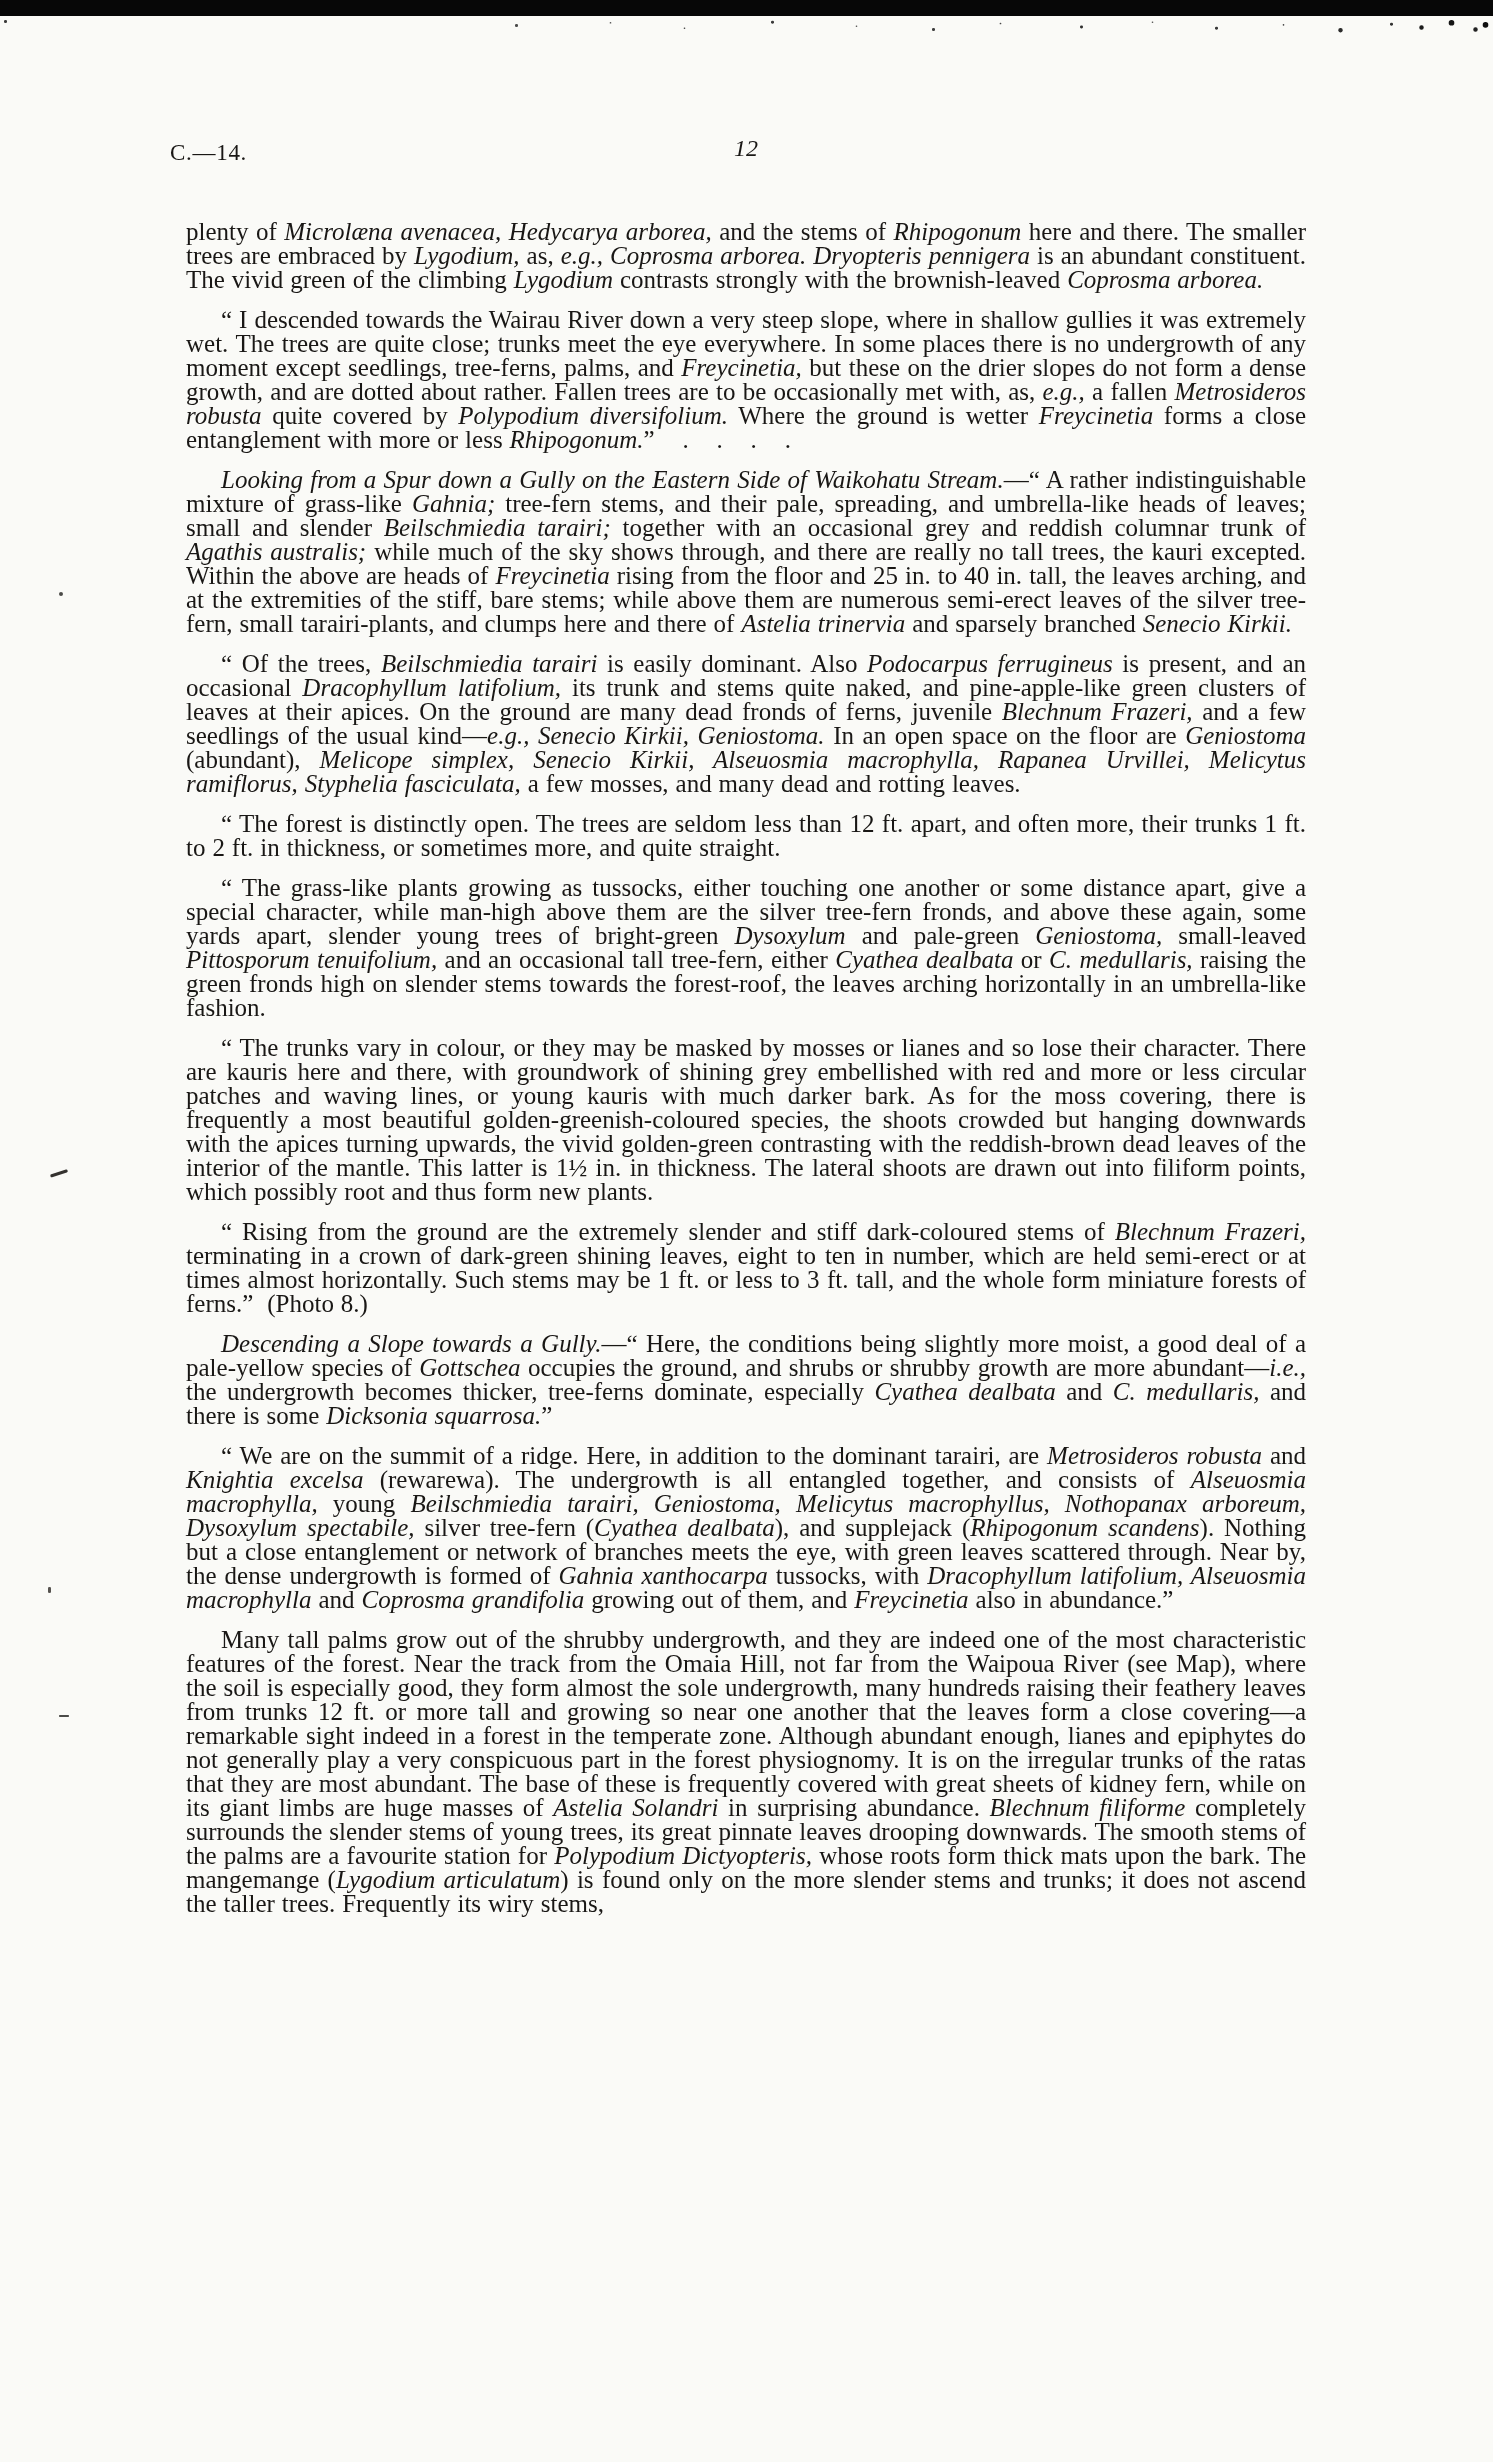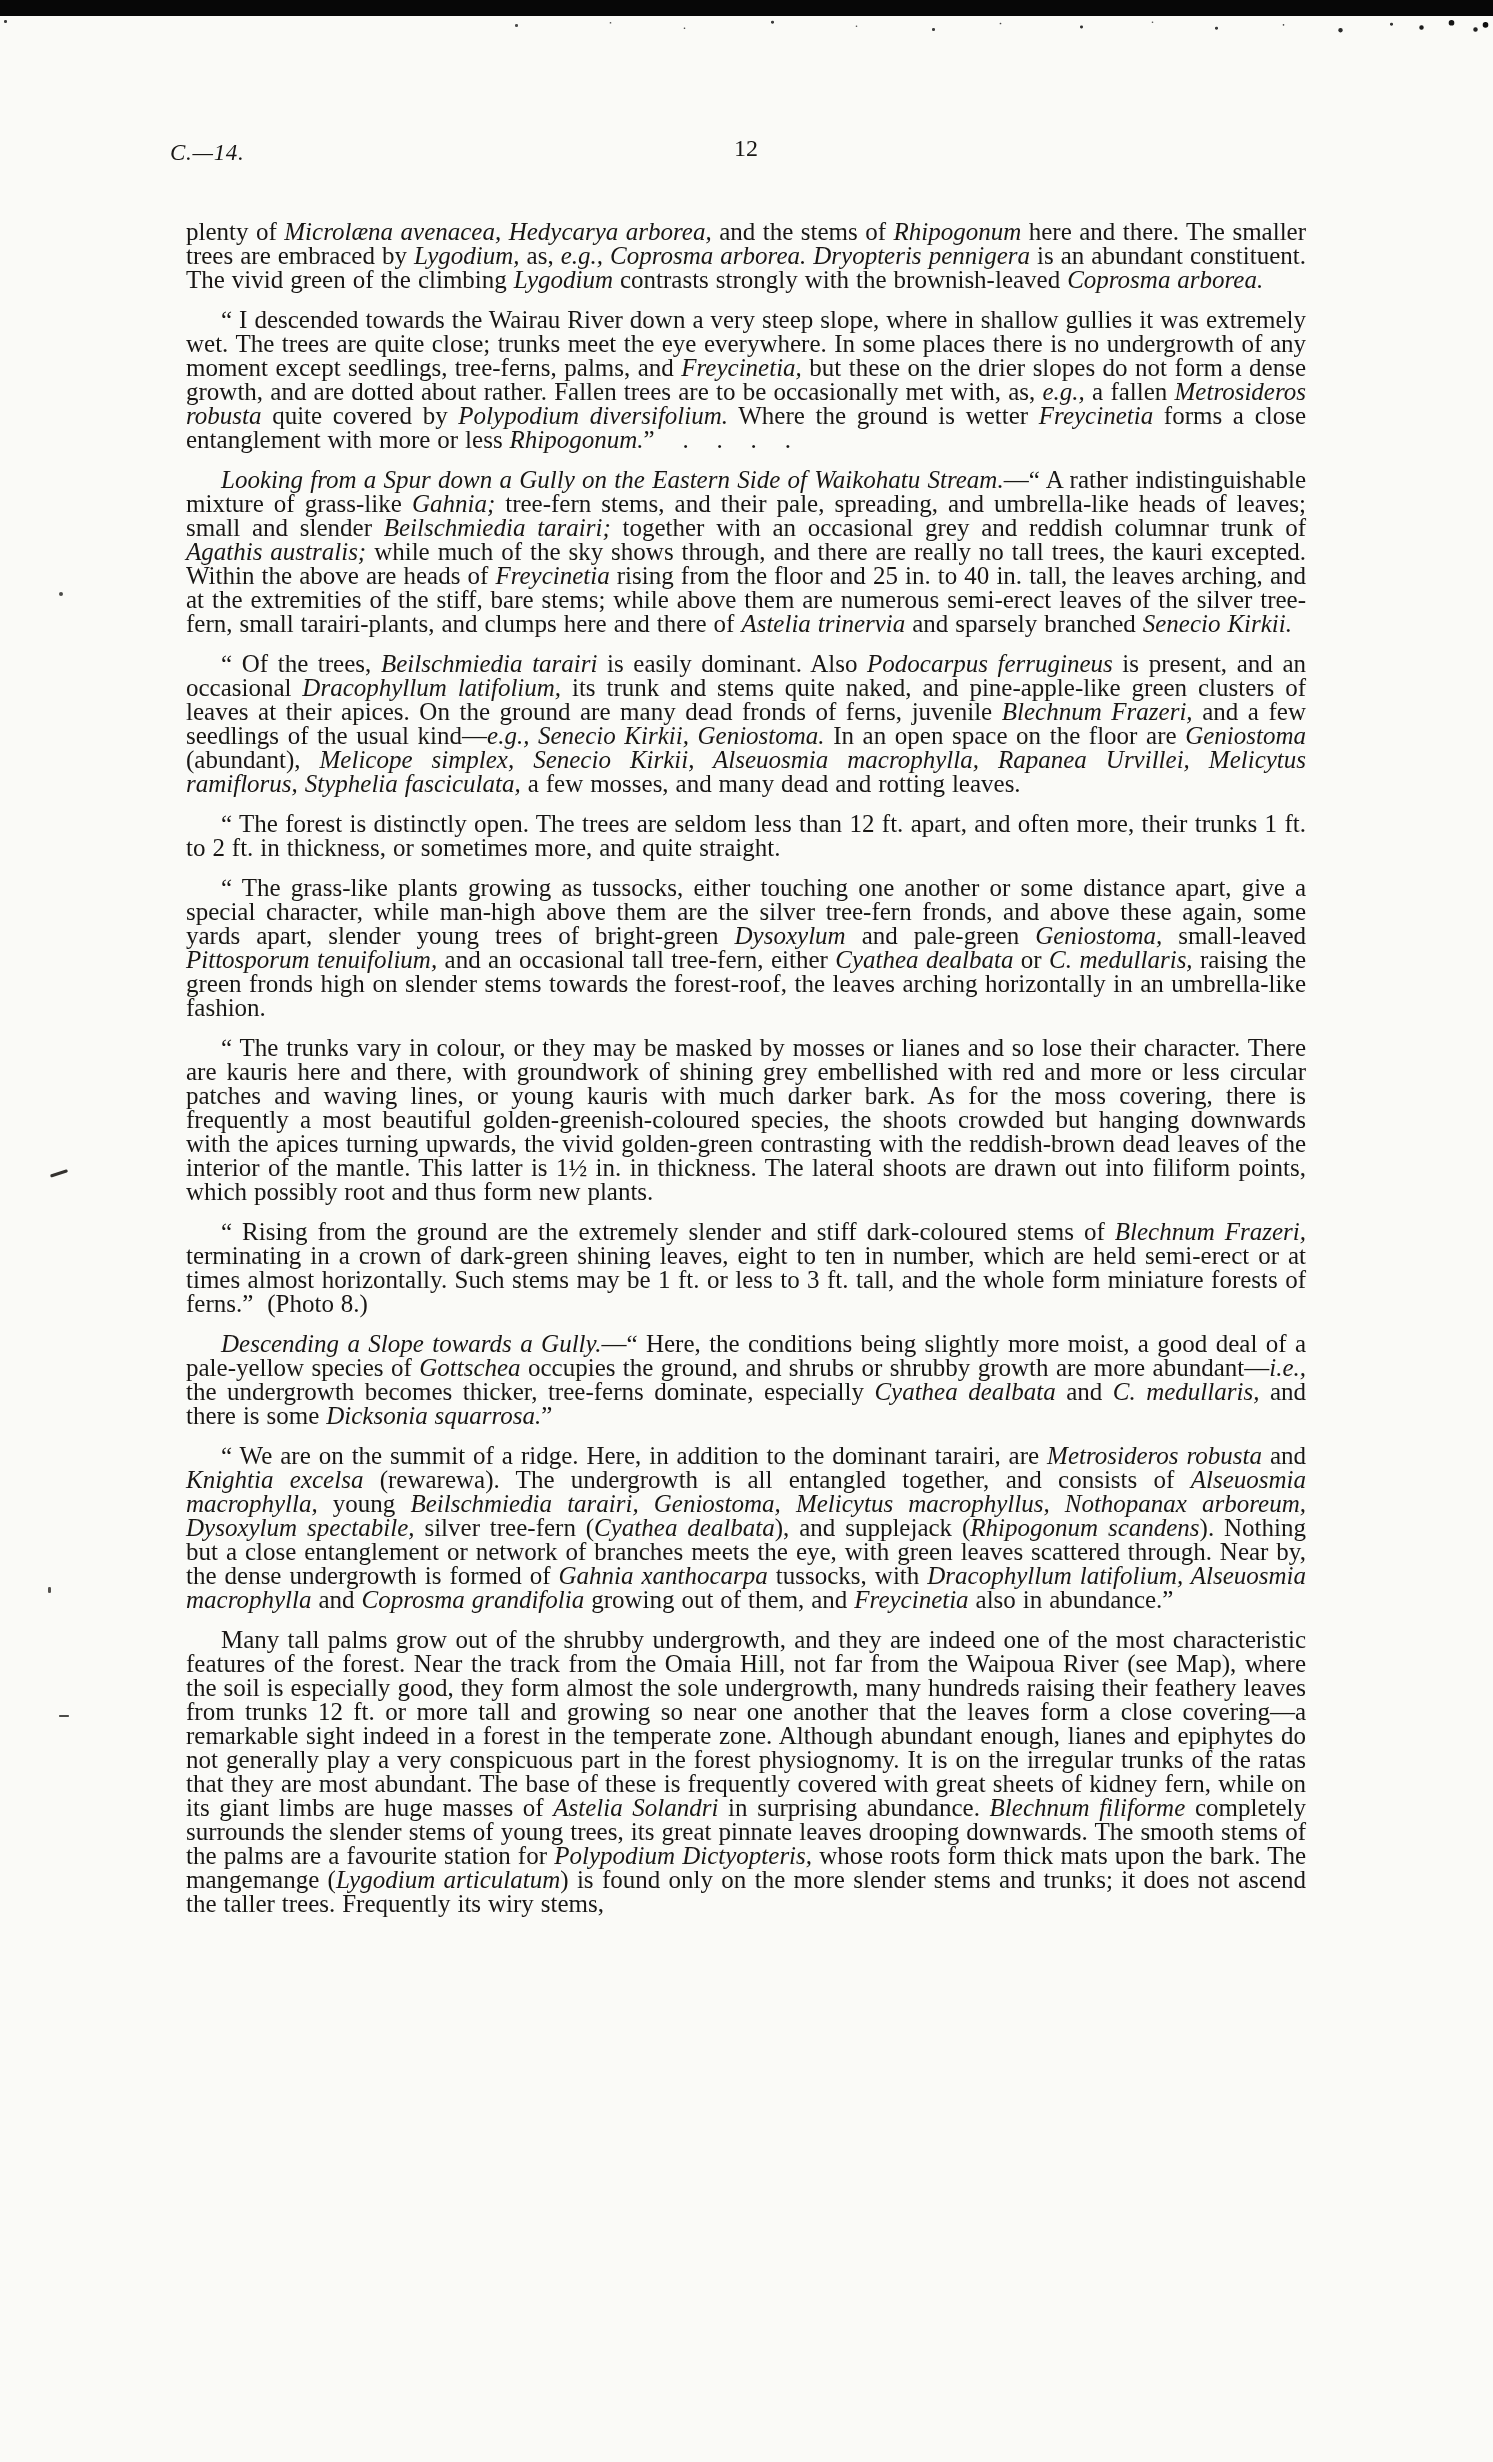--- a/index.html
+++ b/index.html
@@ -35,27 +35,27 @@
   .header {
     position: absolute;
     top: 135px; left: 170px;
     width: 1152px; height: 32px;
   }
   .report-number {
     position: absolute;
     left: 0; top: 5.4px;
     font-size: 23px;
     letter-spacing: 0.7px;
-    font-style: italic;
   }
   .page-number {
     position: absolute;
     left: 0; right: 0; top: 0;
     text-align: center;
     font-size: 24px;
+    font-style: italic;
   }
   .page-body {
     position: absolute;
     top: 204px; left: 170px;
     width: 1152px;
     font-size: 25px;
     line-height: 24px;
     text-align: justify;
     word-spacing: 0.7px;
   }

